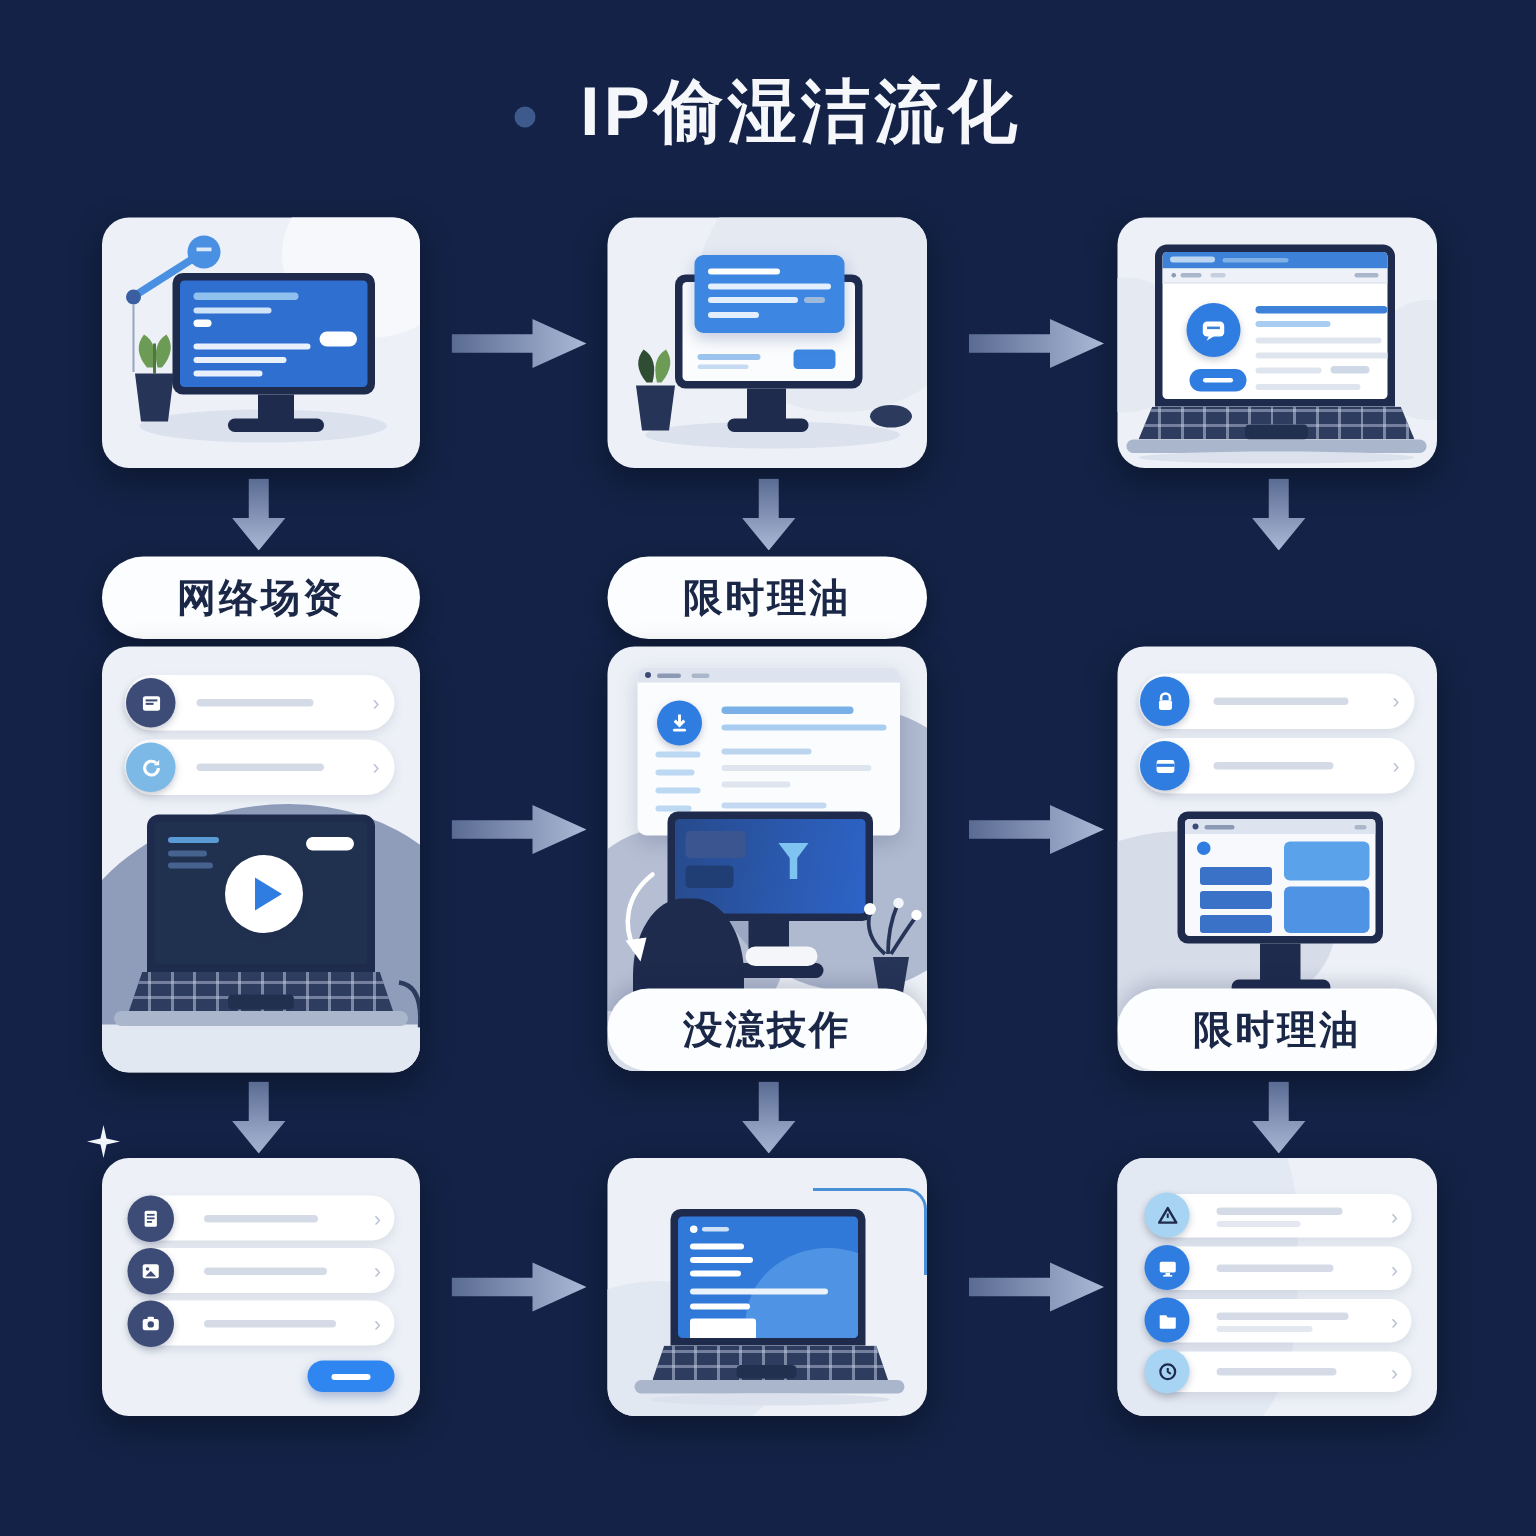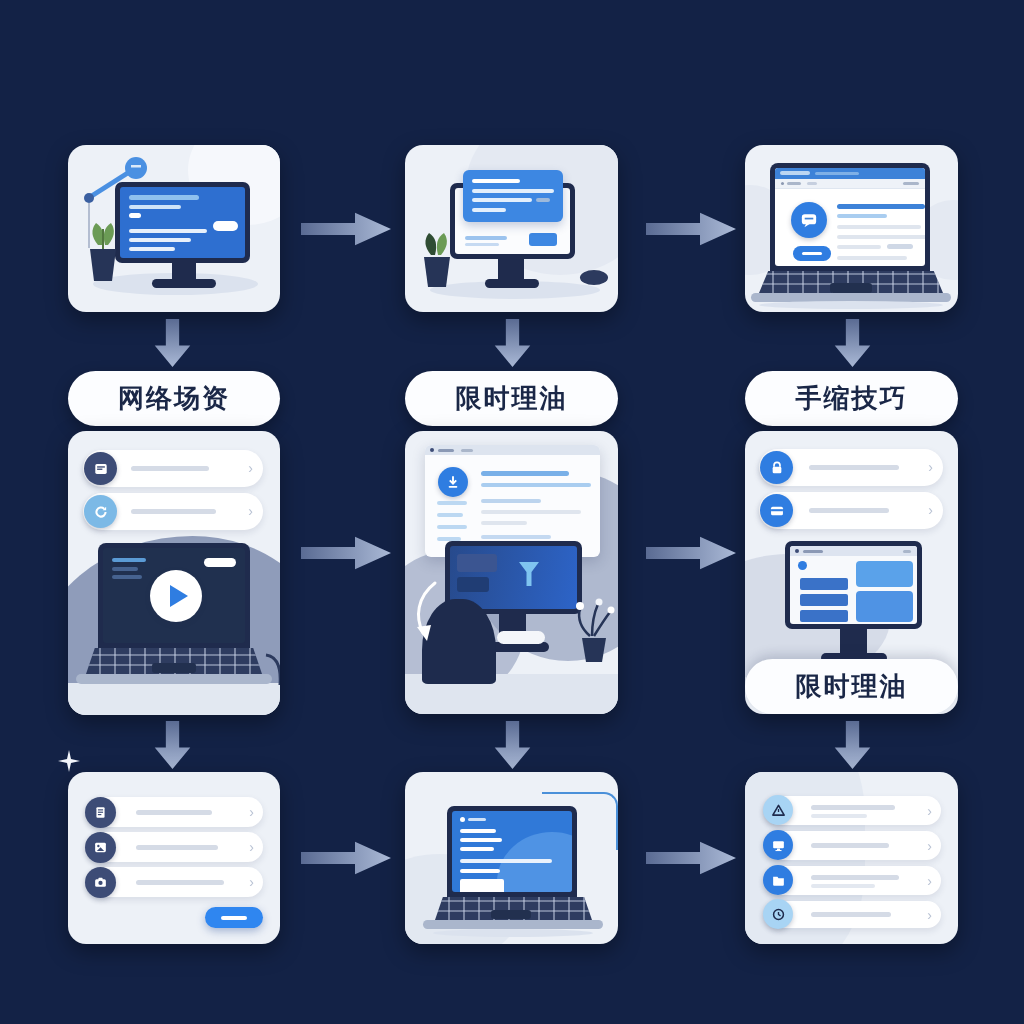--- a/index.html
+++ b/index.html
@@ -49,20 +49,24 @@
   .sline{position:absolute;border-radius:99px}
   .shadow-e{position:absolute;background:#dbe2ee;border-radius:50%}
   .blob{position:absolute;border-radius:50%}
   .floor{position:absolute;left:0;right:0;bottom:0;background:var(--floor)}
 </style>
 </head>
 <body>
 
 <div id="canvas">
 
+  <div class="title-row">
+    <span class="title-dot"></span>
+    <h1>IP偷湿洁流化</h1>
+  </div>
 
   <div class="card" style="left:68px;top:145px;width:212px;height:167px">
     <div class="blob" style="left:120px;top:-30px;width:120px;height:110px;background:#f6f8fc"></div>
     <div class="shadow-e" style="left:25px;top:128px;width:165px;height:22px"></div>
     <svg class="abs" style="left:8px;top:8px" width="90" height="110" viewBox="0 0 90 110">
       <line x1="14" y1="44" x2="58" y2="16" stroke="#4a90e2" stroke-width="5"></line>
       <circle cx="60" cy="15" r="11" fill="#4a90e2"></circle>
       <rect x="55" y="12" width="10" height="2.5" fill="#dceaf9"></rect>
       <circle cx="13" cy="45" r="5" fill="#3a5fa0"></circle>
       <line x1="13" y1="50" x2="13" y2="95" stroke="#9aa7c0" stroke-width="1.4"></line>
@@ -166,23 +170,20 @@
 
   <div class="arrow-d" style="left:154px;top:319px;width:37px;height:48px"></div>
   <div class="arrow-d" style="left:494px;top:319px;width:37px;height:48px"></div>
   <div class="arrow-d" style="left:834px;top:319px;width:37px;height:48px"></div>
 
   <div class="pill" style="left:68px;top:371px;width:212px;height:55px">
       <span>网络场资</span>
     </div>
   <div class="pill" style="left:405px;top:371px;width:213px;height:55px">
       <span>限时理油</span>
-    </div>
-  <div class="pill" style="left:745px;top:371px;width:213px;height:55px">
-      <span>手缩技巧</span>
     </div>
 
   <div class="card" style="left:68px;top:431px;width:212px;height:284px">
     <div class="blob" style="left:-35px;top:105px;width:290px;height:150px;background:var(--slateBlob);border-radius:55% 45% 5% 5%/90% 70% 5% 5%"></div>
     <div class="floor" style="height:32px"></div>
     <div class="lrow" style="left:15px;top:19px;width:180px;height:37px">
       <span class="pline" style="left:48px;top:16px;width:78px"></span>
       <span class="chev" style="right:10px;top:11px">›</span>
     </div>
     <div class="icirc" style="left:16px;top:21px;width:33px;height:33px;background:#3d4c76">
@@ -269,20 +270,23 @@
     <div class="abs" style="left:92px;top:200px;width:48px;height:13px;background:#f4f6fa;border-radius:8px"></div>
     <svg class="abs" style="left:165px;top:165px" width="46" height="72" viewBox="0 0 46 72">
       <path d="M20 40 Q6 28 10 12" fill="none" stroke="#263457" stroke-width="2.5"></path>
       <path d="M24 40 Q34 24 40 16" fill="none" stroke="#263457" stroke-width="2.5"></path>
       <path d="M22 40 Q22 22 28 8" fill="none" stroke="#263457" stroke-width="2.5"></path>
       <circle cx="10" cy="10" r="4" fill="#fff"></circle>
         <circle cx="41" cy="14" r="3.5" fill="#fff"></circle>
         <circle cx="29" cy="6" r="3.5" fill="#f2f5fa"></circle>
       <path d="M12 42 H36 L32 66 H16 Z" fill="#263457"></path>
     </svg>
+    <div class="pill inner" style="left:0px;top:228px;width:213px;height:55px">
+        <span>没澺技作</span>
+      </div>
   </div>
 
   <div class="card" style="left:745px;top:431px;width:213px;height:283px">
     <div class="blob" style="left:-55px;bottom:30px;width:200px;height:130px;background:#c3cbdd;opacity:.55"></div>
     <div class="lrow" style="left:14px;top:18px;width:184px;height:37px">
       <span class="pline" style="left:50px;top:16px;width:90px"></span>
       <span class="chev" style="right:10px;top:11px">›</span>
     </div>
     <div class="icirc" style="left:15px;top:20px;width:33px;height:33px;background:var(--accent)">
       <svg width="16" height="16" viewBox="0 0 14 14">

